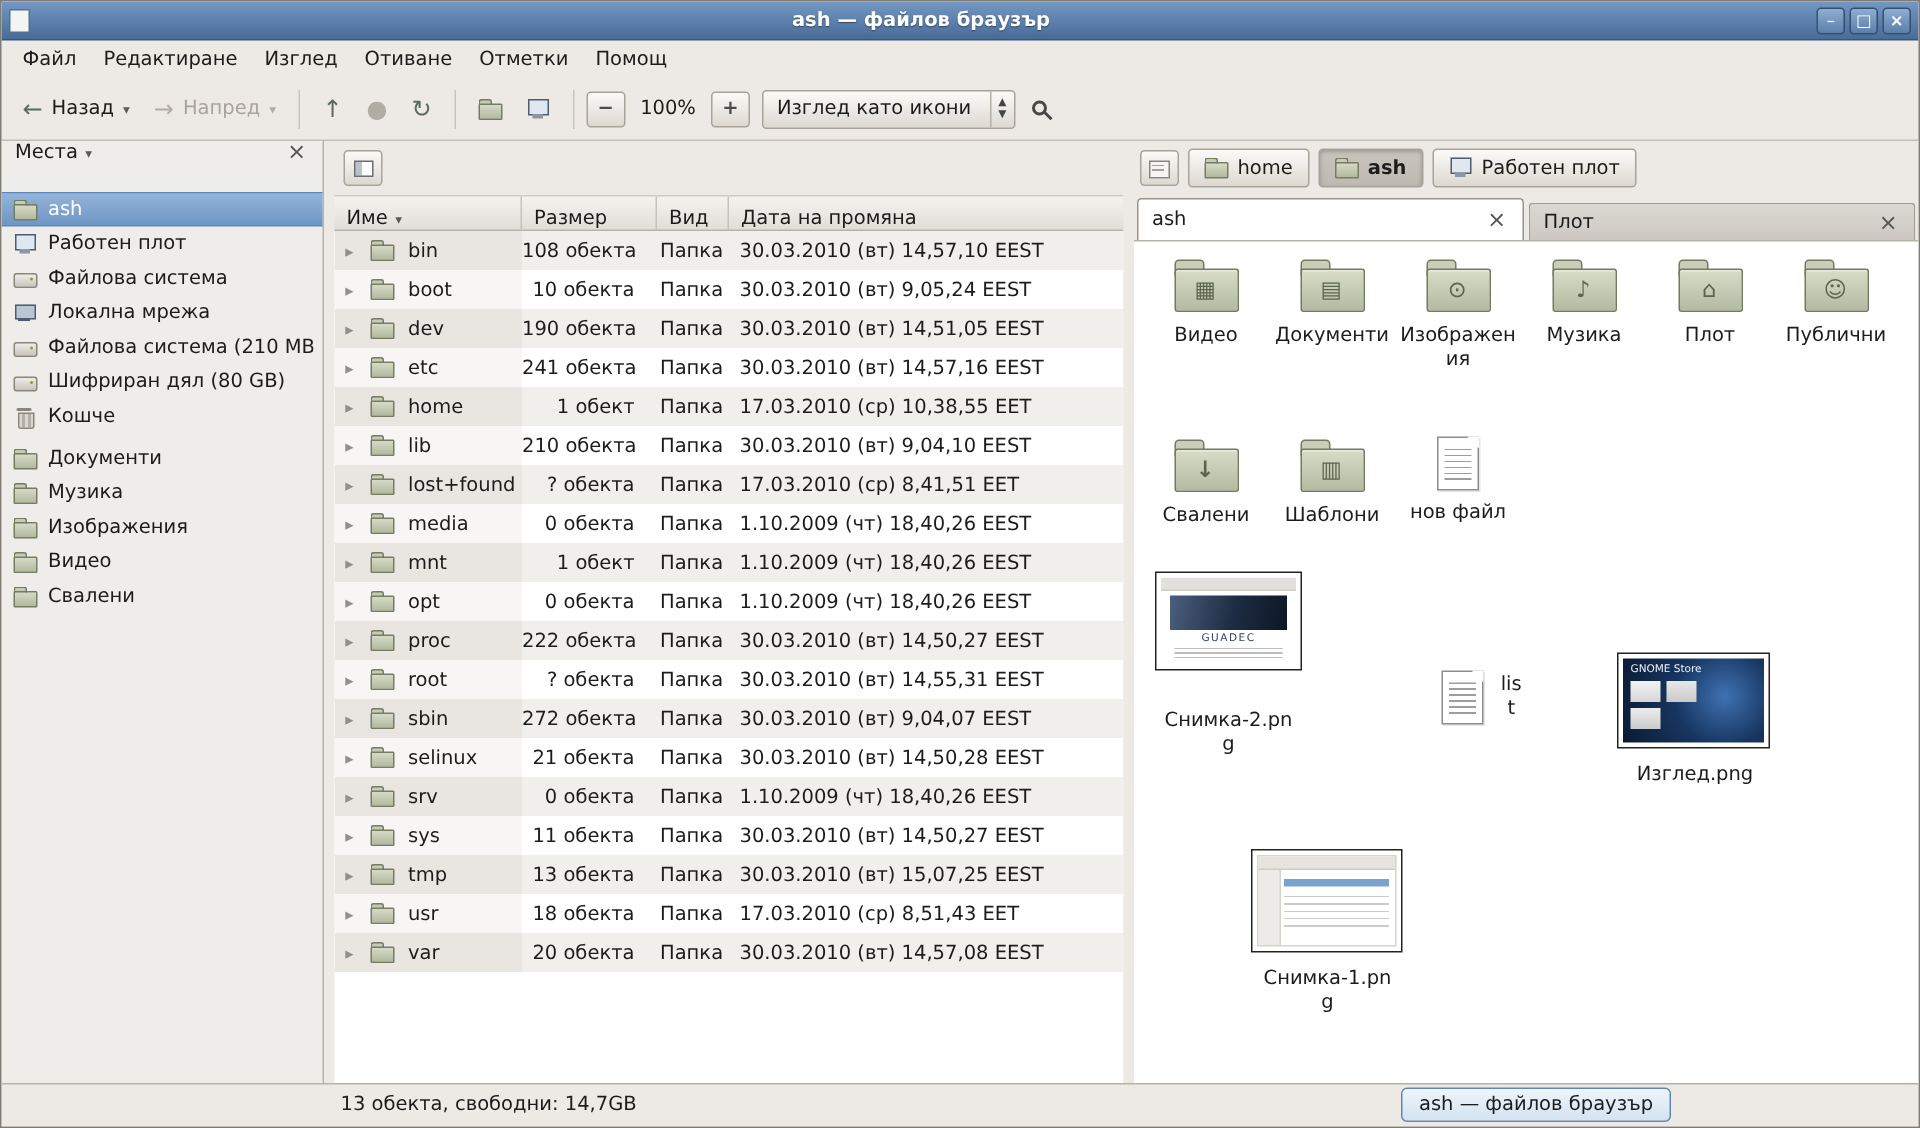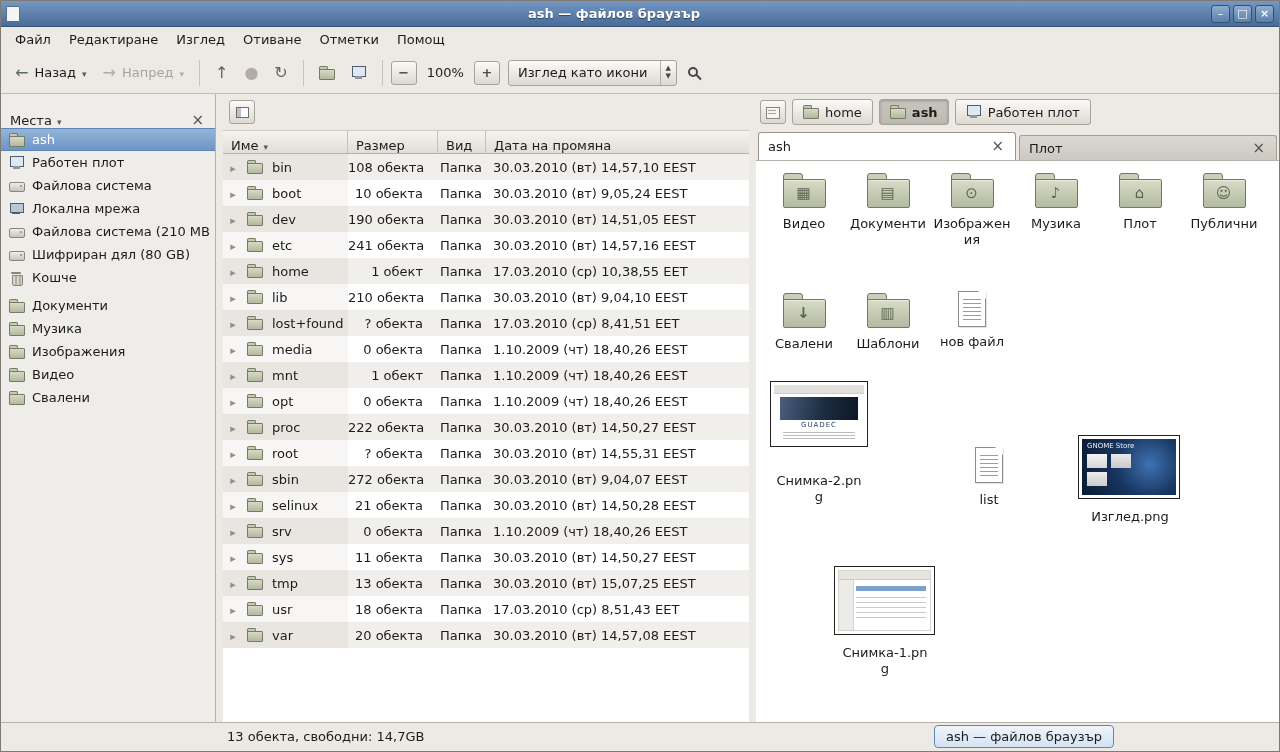--- a/index.html
+++ b/index.html
@@ -37,21 +37,21 @@
   .combo-arrows::before{content:"▲"} .combo-arrows::after{content:"▼"}
   .mag{width:10px;height:10px;border:2px solid #474747;border-radius:50%;position:relative;margin:2px 4px 4px 2px}
   .mag::after{content:"";position:absolute;width:7px;height:2px;background:#474747;transform:rotate(45deg);right:-6px;bottom:-3px}
 
   
   .main{flex:1;display:flex;min-height:0}
   .vsplit{width:7px;background:#EDEAE5;flex:none;cursor:col-resize}
 
   
   .sidebar{width:215px;flex:none;background:#EFEDE9;border-right:1px solid #b7b2a9;display:flex;flex-direction:column}
-  .side-head{height:34px;display:flex;align-items:flex-end;gap:5px;padding:0 9px;flex:none}
+  .side-head{height:34px;display:flex;align-items:flex-start;gap:5px;padding:0 9px;flex:none}
   .spacer{flex:1}
   .xclose{color:#555;font-size:15px;line-height:1;padding:0 2px}
   .xclose::after{content:"×"}
   .place-row{height:23px;display:flex;align-items:center;gap:7px;padding:0 6px 0 8px}
   .place-row.selected{background:linear-gradient(#94b4d9,#6e96c5);border-top:1px solid #5d86b6;border-bottom:1px solid #5d86b6;color:#fff}
   .place-row.group-end{margin-bottom:5px}
   .plabel{white-space:nowrap;overflow:hidden}
 
   
   .pi{width:16px;height:14px;position:relative;flex:none}
@@ -108,21 +108,21 @@
   .emblem{position:absolute;z-index:1;left:2px;top:9px;width:41px;height:26px;display:flex;align-items:center;justify-content:center;font-size:15px;color:#5b644e}
   .em-video::after{content:"▦"} .em-documents::after{content:"▤"} .em-pictures::after{content:"⊙"}
   .em-music::after{content:"♪"} .em-desktop::after{content:"⌂"} .em-public::after{content:"☺"}
   .em-download::after{content:"↓";font-weight:bold} .em-templates::after{content:"▥"}
 
   .ficon{width:28px;height:36px;background:#fff;border:1px solid #8d8d8d;position:relative;box-shadow:1px 1px 0 rgba(0,0,0,.10)}
   .ficon::before{content:"";position:absolute;right:-1px;top:-1px;border-style:solid;border-width:0 8px 8px 0;border-color:#cfccc5 #EDEAE5 transparent transparent}
   .icon-view .ficon::before{border-color:#cfccc5 #fff transparent transparent}
   .ficon::after{content:"";position:absolute;left:4px;right:4px;top:7px;height:22px;background:repeating-linear-gradient(#9d9d9d 0 1px,transparent 1px 4px)}
 
-  .abs-file{position:absolute;left:205px;top:286px;width:56px;display:flex;flex-direction:column;align-items:center;gap:9px}
+  .abs-file{position:absolute;left:205px;top:286px;width:56px;display:flex;flex-direction:row;align-items:center;gap:9px}
 
   .thumb{position:absolute;background:#fff;border:1px solid #222;padding:3px}
   .t2{left:14px;top:220px;width:98px;height:66px}
   .t2-in{position:absolute;inset:3px;background:#fff;overflow:hidden}
   .t2-top{height:9px;background:#e2e0dc;border-bottom:1px solid #cfcdc8}
   .t2-hero{margin:3px 6px 2px;height:23px;background:linear-gradient(100deg,#4a5f7d,#1d2c42 55%,#0d1725)}
   .t2-cap{font-size:7px;font-weight:normal;color:#2b4370;text-align:center;letter-spacing:1px;line-height:1.1}
   .t2-lines{margin:2px 9px 0;height:7px;background:repeating-linear-gradient(#bdbdbd 0 1px,transparent 1px 3px)}
   .sn{left:322px;top:274px;width:102px;height:64px}
   .sn-in{position:absolute;inset:3px;background:radial-gradient(circle at 72% 45%,#3f72b2 0%,#173560 45%,#0a1b33 100%)}

